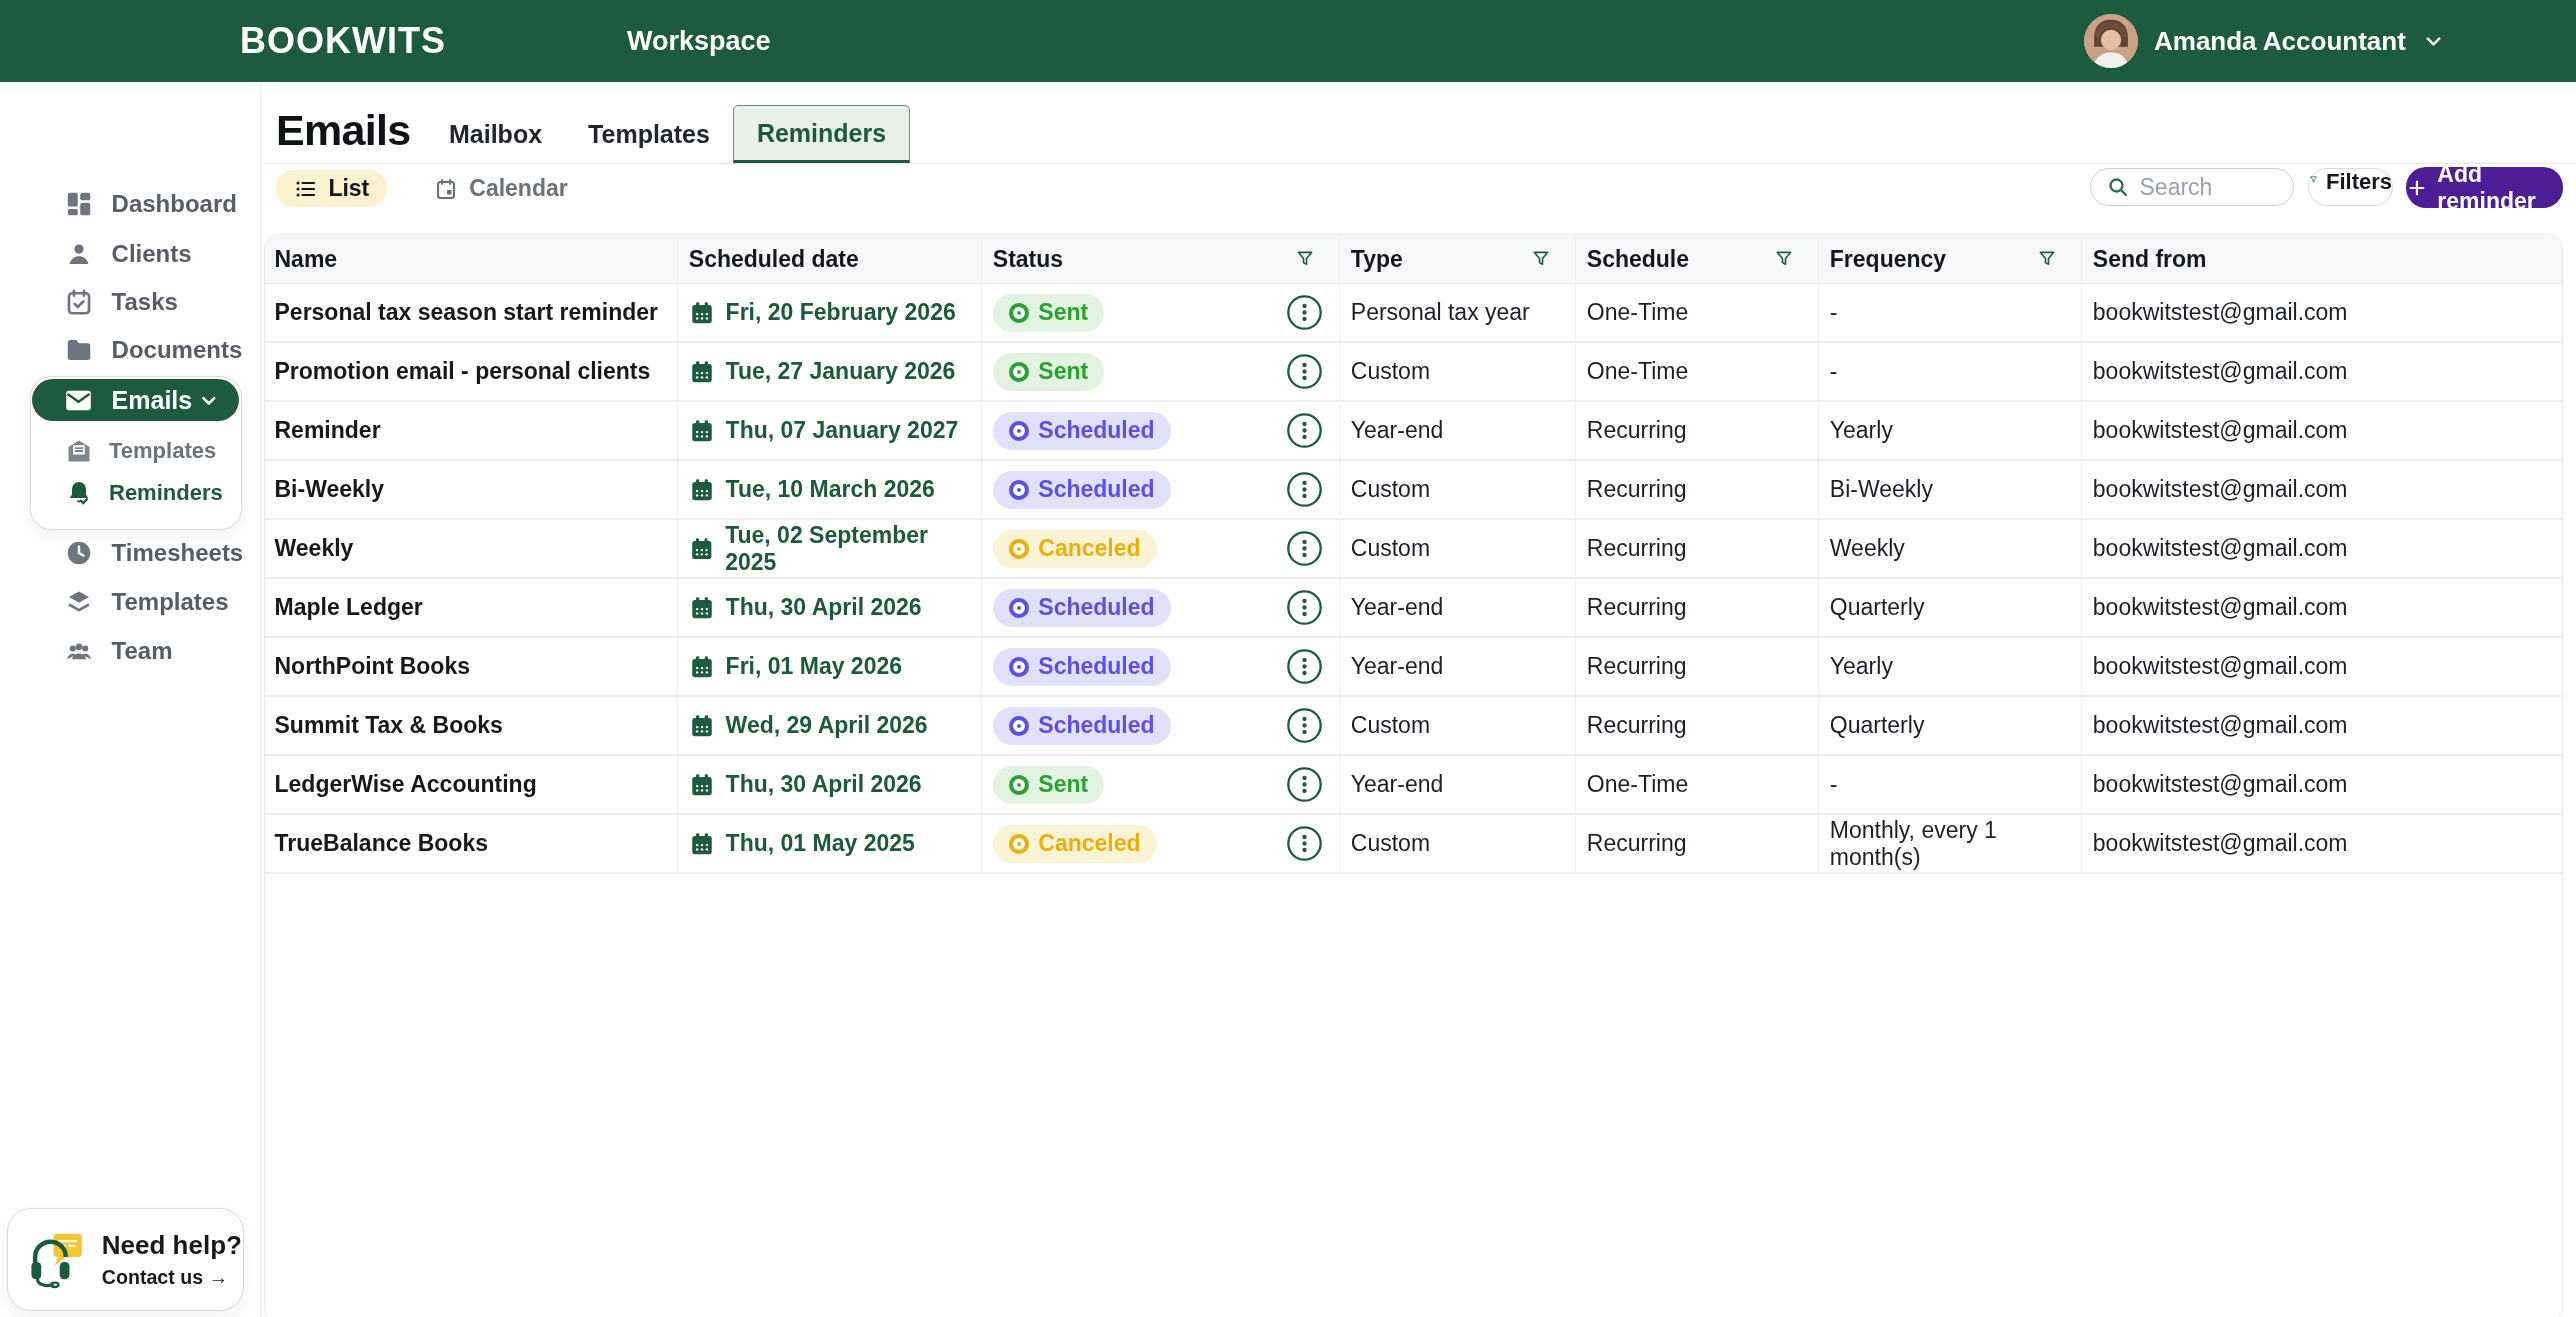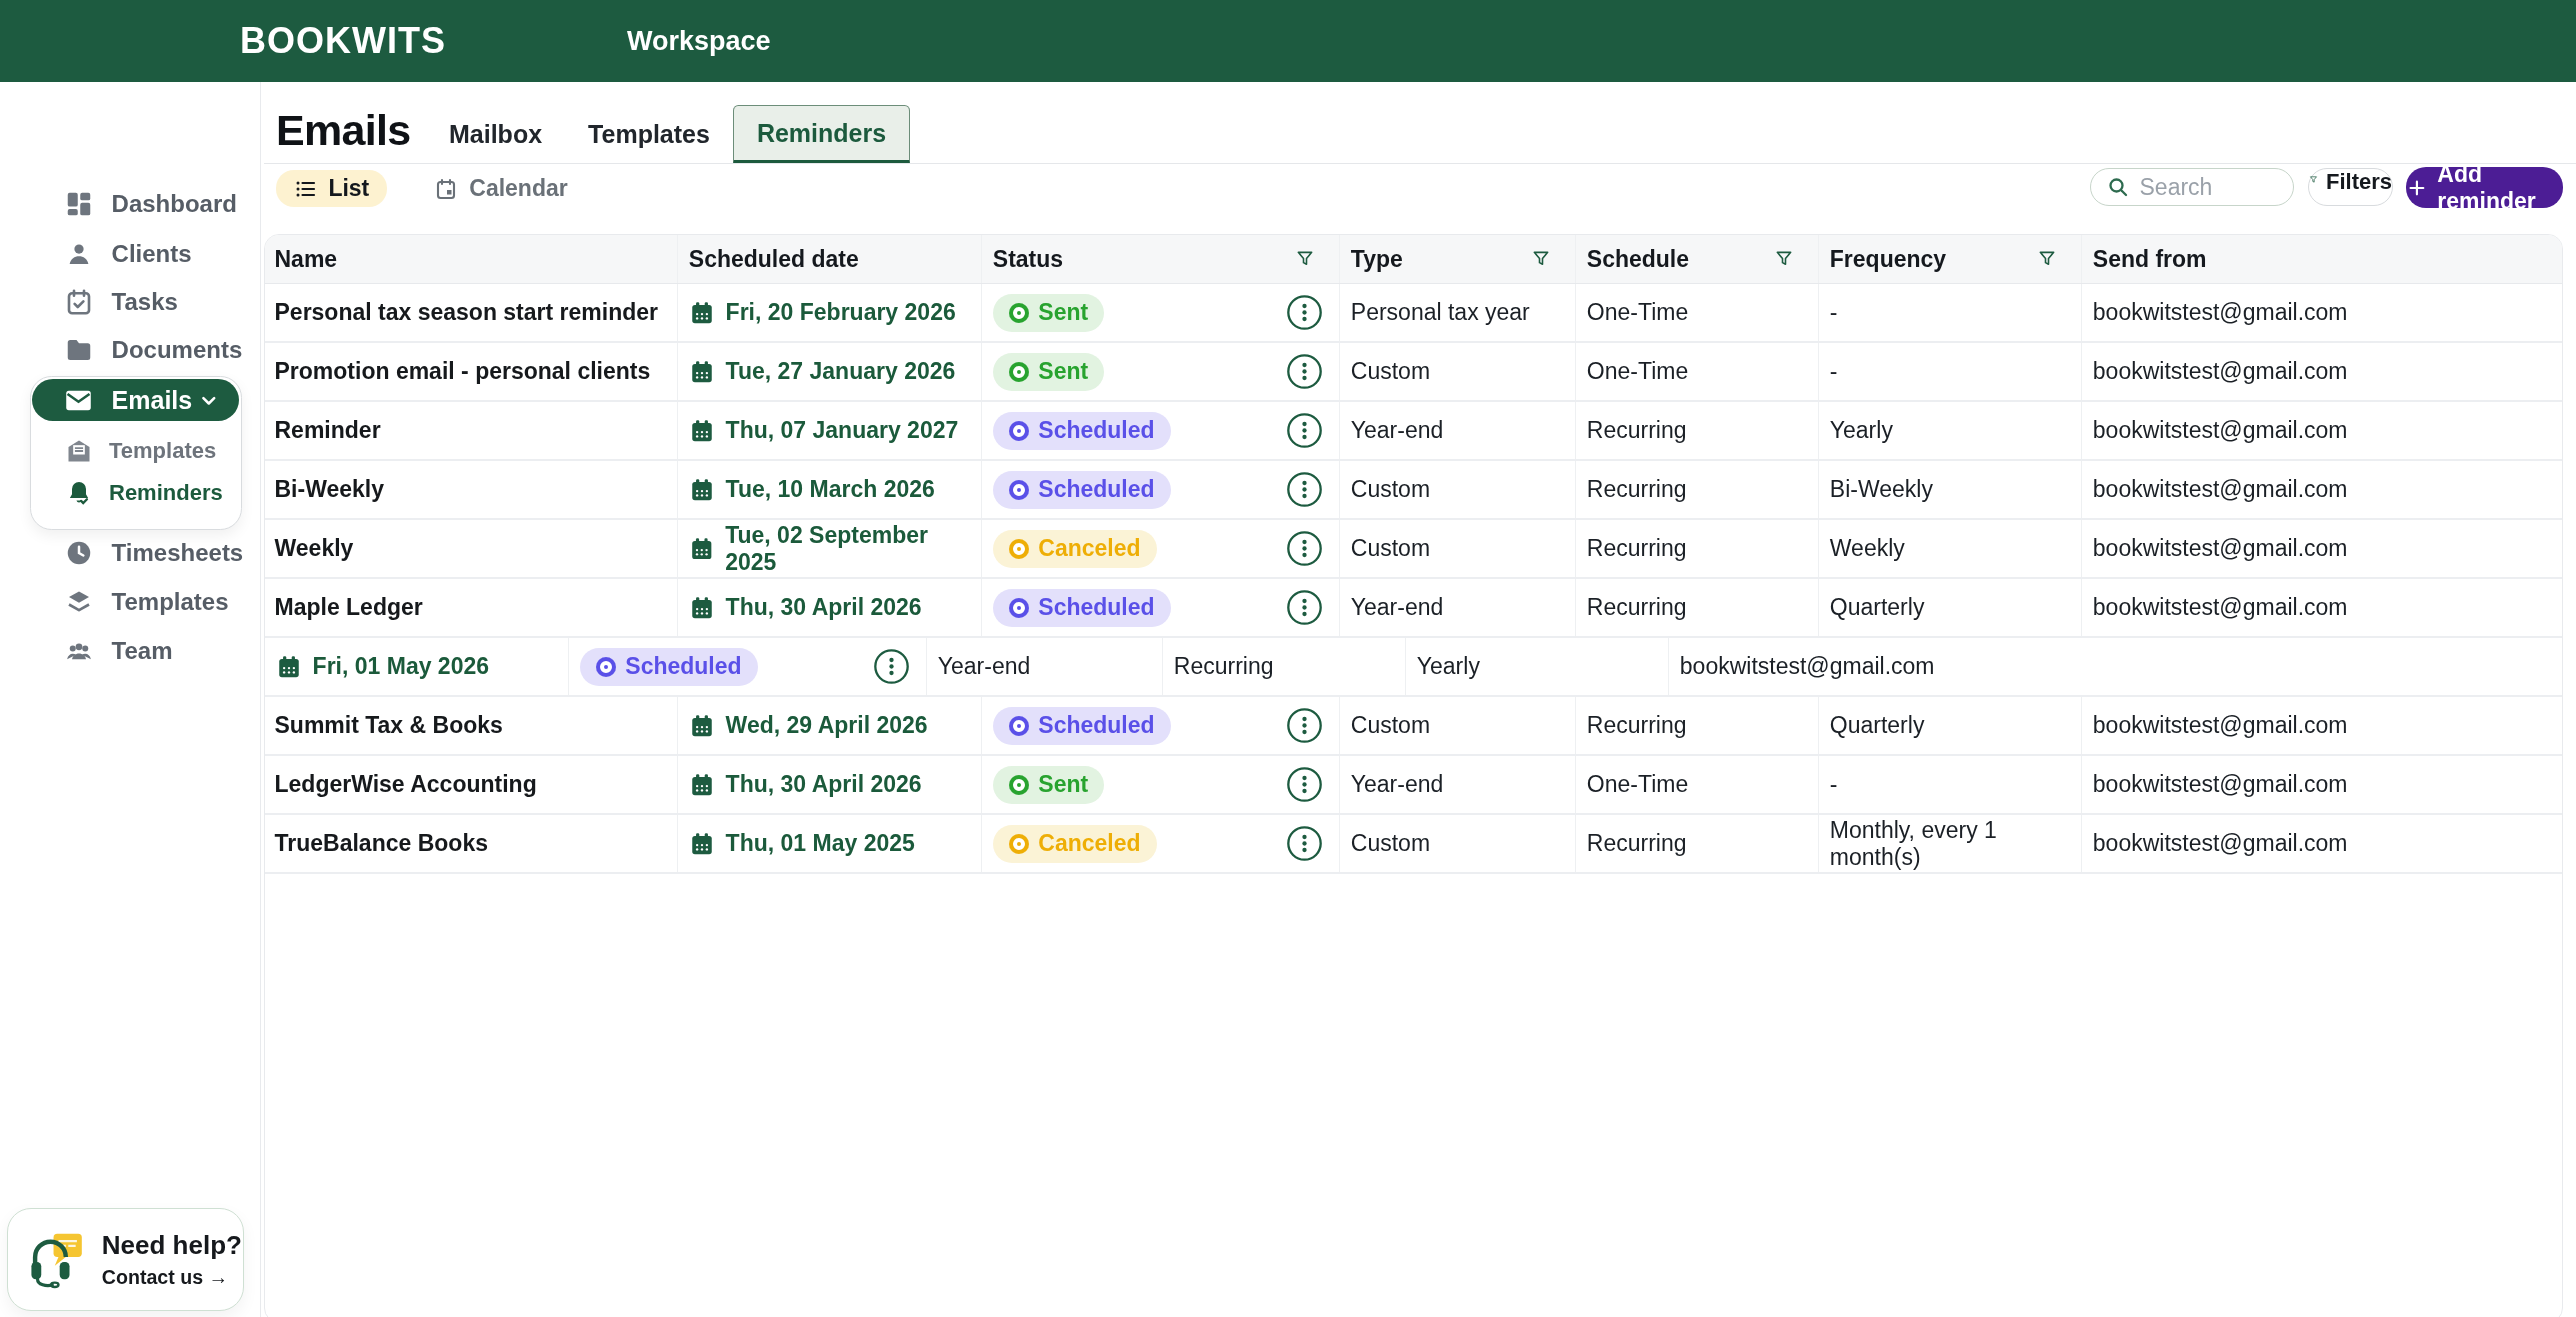--- a/index.html
+++ b/index.html
@@ -86,20 +86,35 @@
   .dot { width:20px; height:20px; border-radius:50%; background:currentColor; flex:0 0 auto;
     box-shadow: inset 0 0 0 4px currentColor, inset 0 0 0 8px #fff; }
   .kebab { width:37px; height:37px; flex:0 0 auto; cursor:pointer; display:flex; }
 </style>
 </head>
 <body>
 
 <div class="topbar">
   <div class="brand">BOOKWITS</div>
   <div class="workspace">Workspace</div>
+  <div class="usermenu">
+    <span class="avatar">
+      <svg viewBox="0 0 48 48" width="54" height="54">
+        <circle cx="24" cy="24" r="24" fill="#c9a184"></circle>
+        <path d="M9 21c0-11 6.5-16 15-16s15 5 15 16v8H9z" fill="#5d4634"></path>
+        <circle cx="24" cy="23" r="9" fill="#e8bfa2"></circle>
+        <path d="M8 48c2-10 8.5-14 16-14s14 4 16 14z" fill="#f2f0ee"></path>
+        <path d="M10 20c1-9 6.5-13 14-13s13 4 14 13l-3.5 2c-1.5-7-5.5-10-10.5-10s-9 3-10.5 10z" fill="#6b503a"></path>
+      </svg>
+    </span>
+    <span class="username">Amanda Accountant</span>
+    <svg width="23" height="23" viewBox="0 0 24 24">
+      <path d="M6 9l6 6 6-6" stroke="#fff" stroke-width="2.6" fill="none" stroke-linecap="round" stroke-linejoin="round"></path>
+    </svg>
+  </div>
 </div>
 
 <div class="sidebar">
 
   <div class="side-item" style="top:97px">
     <svg width="30" height="30" viewBox="0 0 24 24">
         <g fill="#6e757e">
       <rect x="3" y="3" width="8" height="11" rx="1.5"></rect>
           <rect x="13" y="3" width="8" height="6" rx="1.5"></rect>
       <rect x="13" y="11" width="8" height="10" rx="1.5"></rect>
@@ -598,20 +613,23 @@
           <span>Recurring</span>
         </div>
     <div class="cell w5">
           <span>Quarterly</span>
         </div>
     <div class="cell w6">
           <span>bookwitstest@gmail.com</span>
         </div>
   </div>
       <div class="trow">
+    <div class="cell w0 c-name">
+          <span>NorthPoint Books</span>
+        </div>
     <div class="cell w1 c-date">
       <svg width="26" height="26" viewBox="0 0 24 24">
         <rect x="3" y="4.5" width="18" height="17" rx="2.5" fill="#1d5b40"></rect>
         <rect x="6.5" y="2" width="3" height="5" rx="1.2" fill="#1d5b40"></rect>
         <rect x="14.5" y="2" width="3" height="5" rx="1.2" fill="#1d5b40"></rect>
         <g fill="#fff">
               <circle cx="7.5" cy="13" r="1.1"></circle>
               <circle cx="12" cy="13" r="1.1"></circle>
               <circle cx="16.5" cy="13" r="1.1"></circle>
         <circle cx="7.5" cy="17" r="1.1"></circle>

